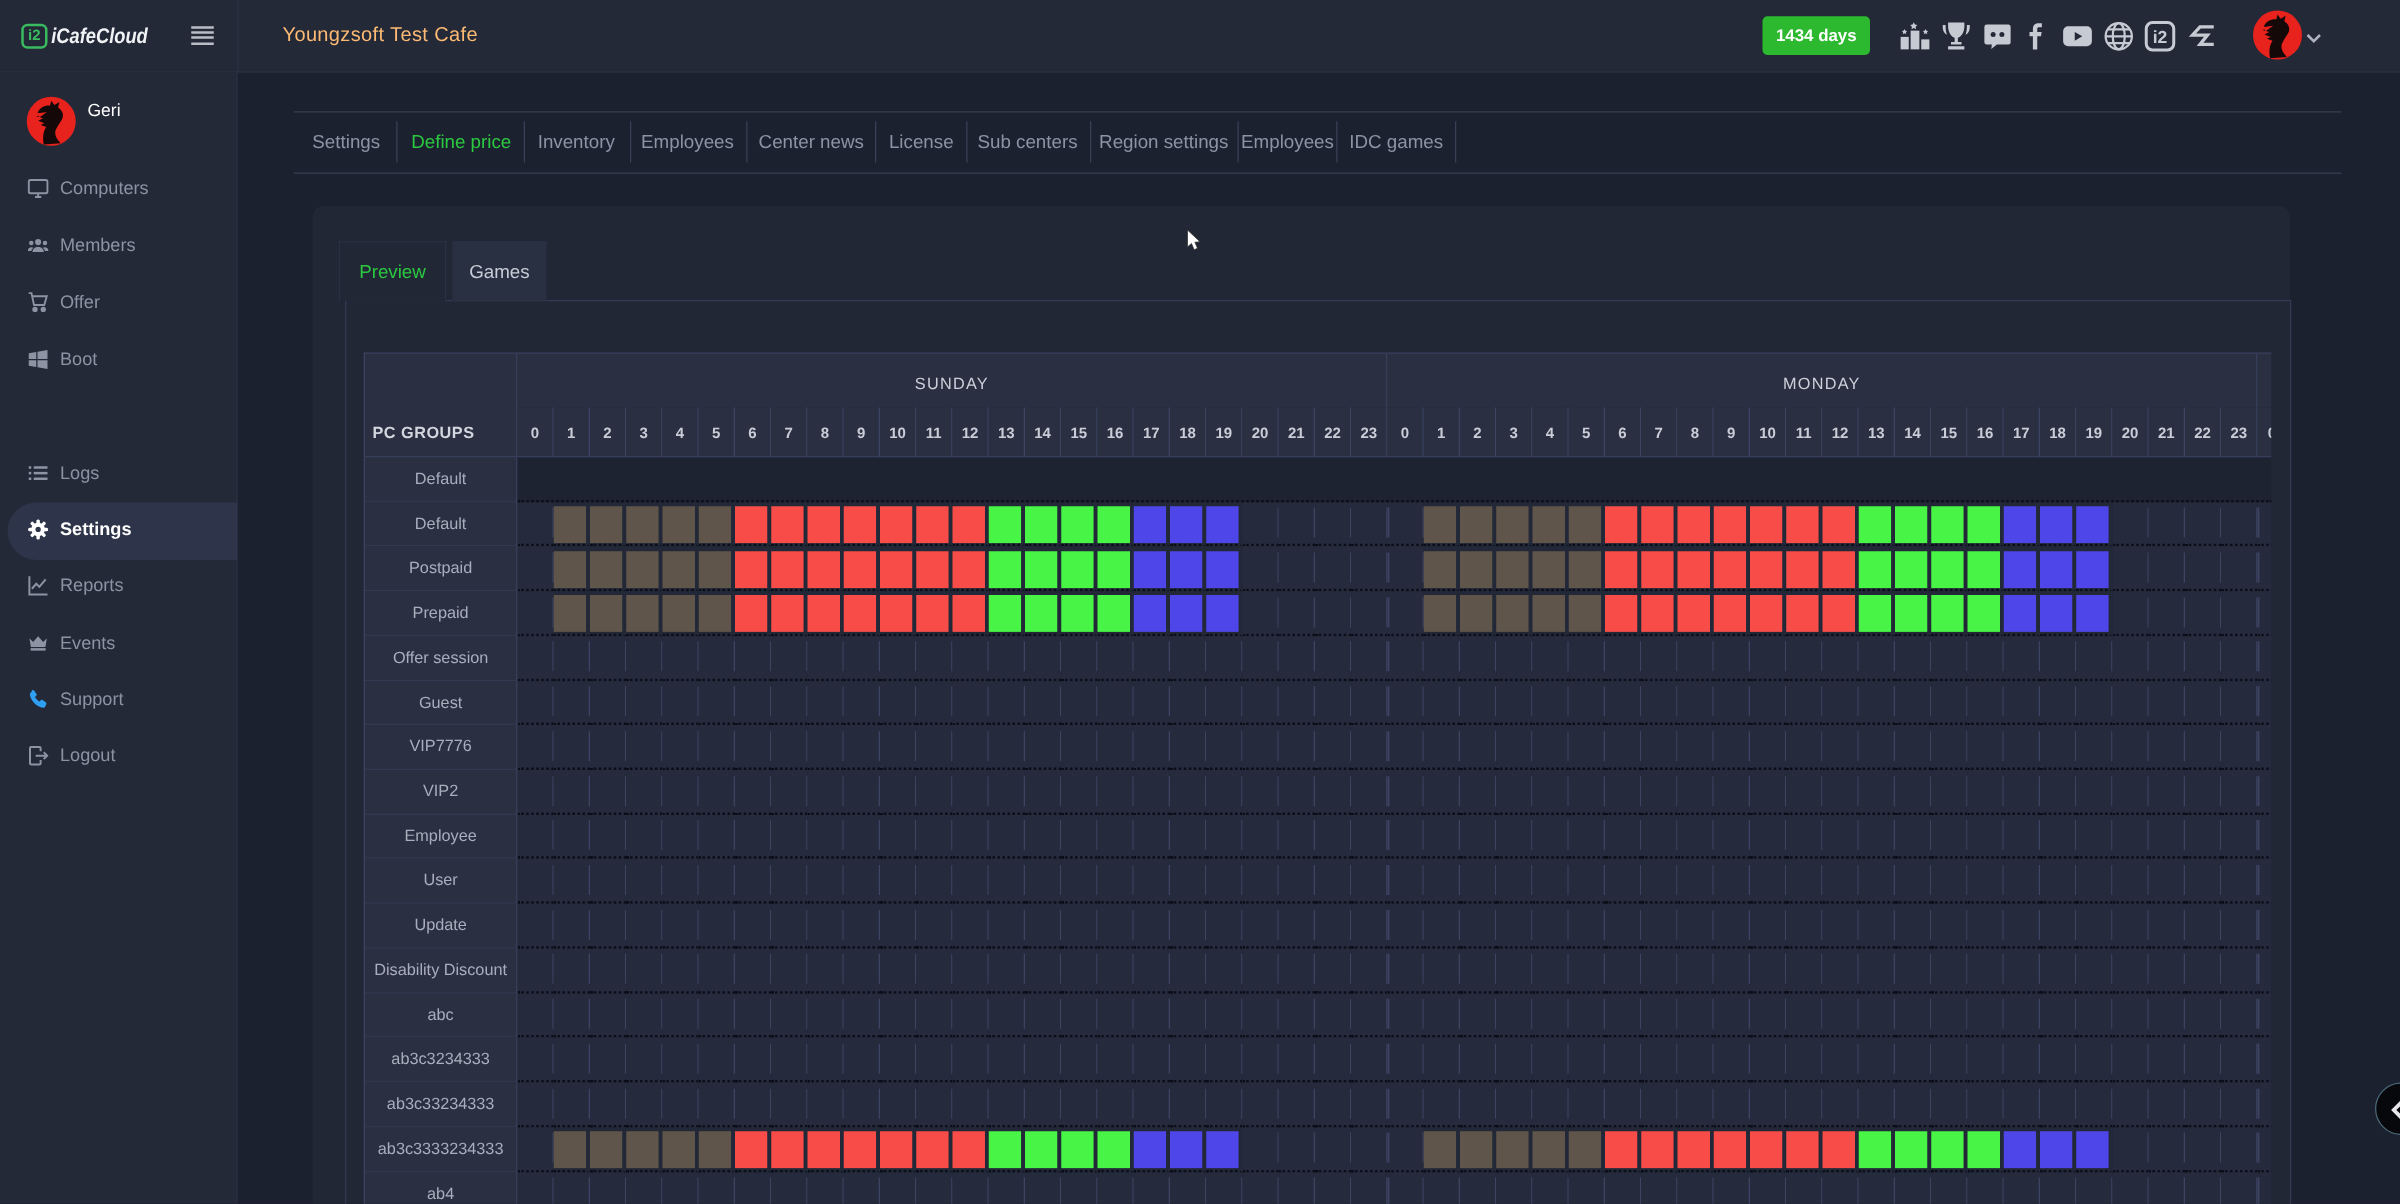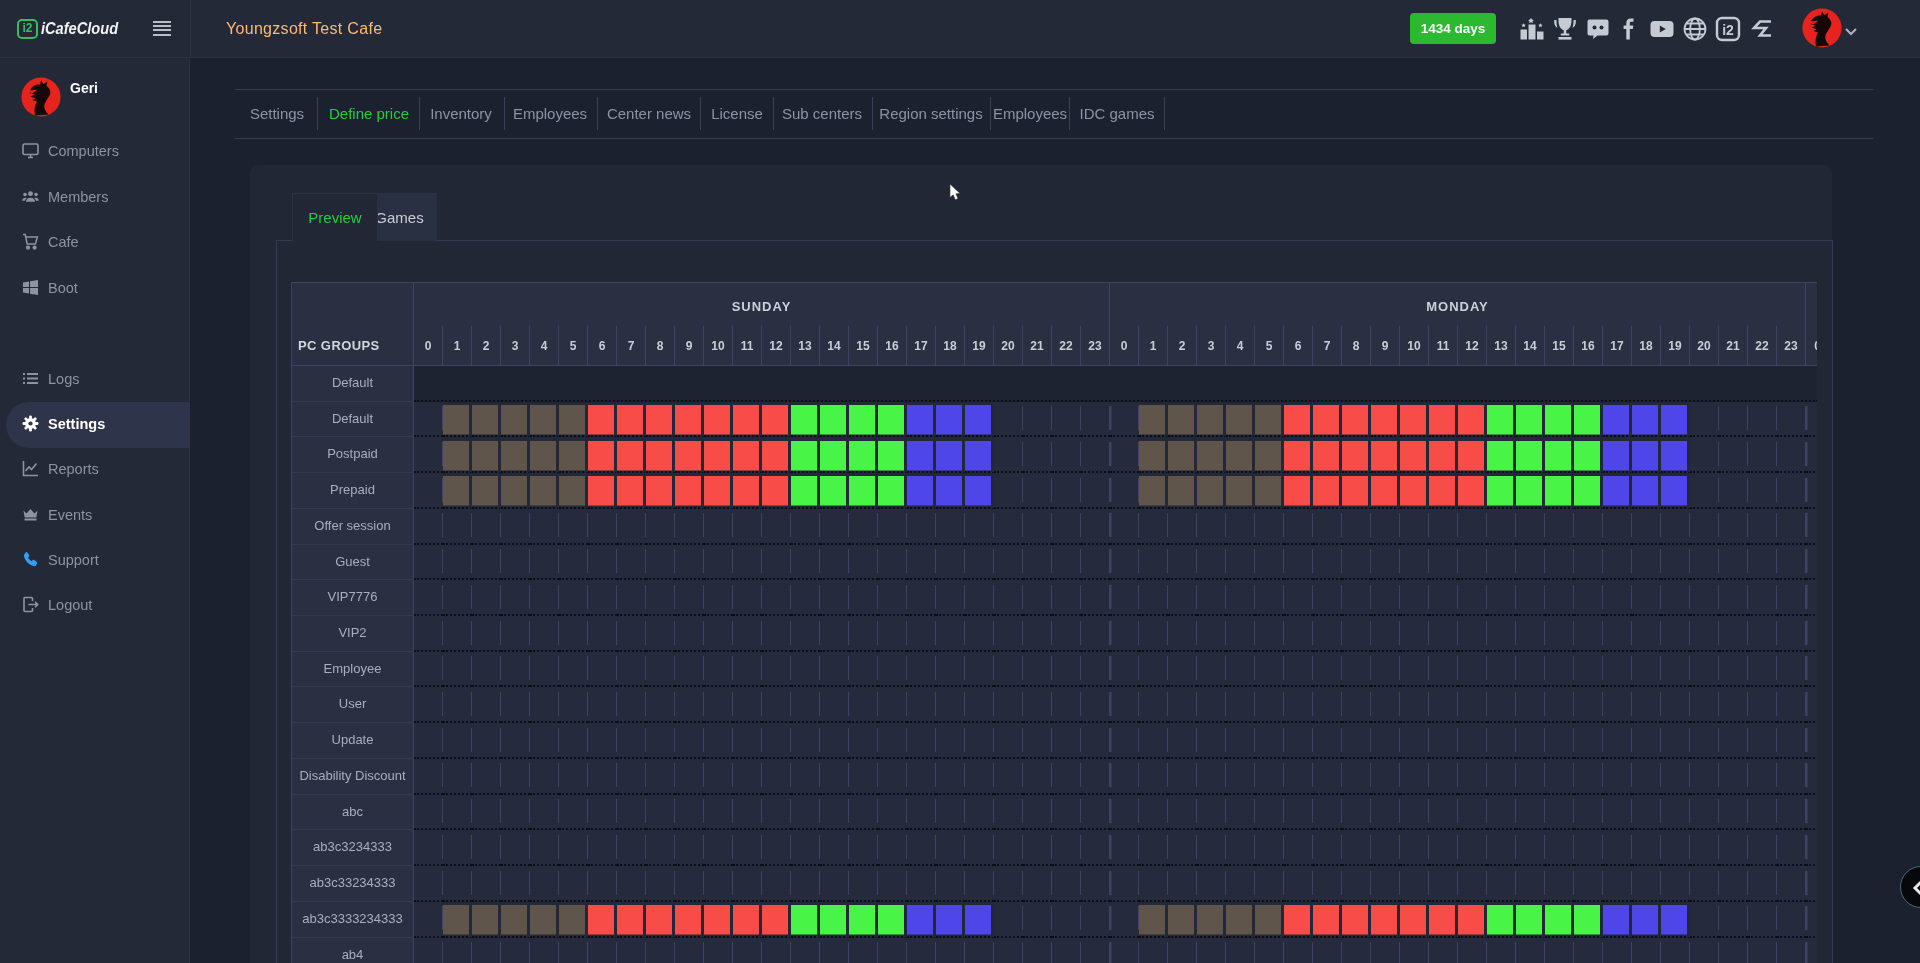--- a/index.html
+++ b/index.html
@@ -18,53 +18,53 @@
 #daysBtn{position:absolute;left:1410px;top:13px;width:86px;height:31px;background:#2cb92f;
   border-radius:4px;color:#fff;font-size:13.5px;font-weight:bold;text-align:center;line-height:31px}
 .hico{position:absolute;top:16px;width:26px;height:26px;color:#c6cad3}
 .hico svg{width:100%;height:100%}
 #avatarTop{position:absolute;left:1802px;top:8px;width:40px;height:40px}
 #chev{position:absolute;left:1844px;top:22px}
 
 #side{position:absolute;left:0;top:58px;width:190px;height:905px;background:#232937;
   border-right:1px solid #2b3143}
 #sideAv{position:absolute;left:21px;top:19px;width:40px;height:40px}
-#geri{position:absolute;left:70px;top:22px;font-size:14px;font-weight:bold;color:#fff}
+#geri{position:absolute;left:70px;top:22px;font-size:14px;font-weight:normal;color:#fff}
 .nav{position:absolute;left:0;width:190px;height:44px;color:#8d93a3;font-size:14.5px}
 .nav .ic{position:absolute;left:22px;top:13px;width:17px;height:17px}
 .nav .ic svg{width:100%;height:100%}
 .nav .tx{position:absolute;left:48px;top:13.5px}
 #pill{position:absolute;left:6px;top:344px;width:184px;height:46px;background:#2e3449;
   border-radius:23px 0 0 23px}
 .nav.on{color:#fff;font-weight:bold}
 
 #tabbar{position:absolute;left:235px;top:89px;width:1638px;height:50px;
   border-top:1px solid #383e52;border-bottom:1px solid #383e52}
 .tab{position:absolute;top:89px;height:50px;line-height:50px;font-size:15px;color:#8d93a4;
   text-align:center;white-space:nowrap}
 .tab.green{color:#2bc93f}
 .tsep{position:absolute;top:97px;width:1px;height:33px;background:#3a4055}
 
 #card{position:absolute;left:250px;top:165px;width:1582px;height:840px;background:#212735;
   border-radius:8px}
 #pane{position:absolute;left:26px;top:75px;width:1557px;height:760px;border:1px solid #333a54}
 .mtab{position:absolute;top:28px;height:48px;border:1px solid #2b3144;text-align:center;
   line-height:47px;font-size:15px}
-#mtab1{left:42px;width:86px;color:#2bc93f;background:#212735;border-bottom:none;z-index:2}
+#mtab1{left:21px;width:86px;color:#2bc93f;background:#212735;border-bottom:none;z-index:2}
 #mtab2{left:112px;width:75px;color:#c9cdd7;background:#293042}
 
 #tbl{position:absolute;left:41px;top:117px;width:1526px;height:688px;overflow:hidden;
   border-left:1px solid #3d4363;border-top:1px solid #3d4363}
 #thead{display:flex}
 #pcg{width:122px;height:83px;background:#2a3042;border-right:1px solid #3d4363;
   border-bottom:1px solid #3d4363;color:#d3d6de;font-weight:bold;font-size:13px;
   text-align:left;padding:55px 0 0 6px;letter-spacing:.4px;flex:none}
 .dayrow{display:flex;height:43px}
 .day{height:43px;background:#2a3042;border-right:1px solid #3d4363;
-  color:#ccd0da;font-weight:bold;font-size:13px;text-align:center;line-height:47px;
+  color:#ccd0da;font-weight:normal;font-size:13px;text-align:center;line-height:47px;
   letter-spacing:1px;flex:none}
 .hrow{display:flex;height:40px}
 .h{width:29px;height:40px;background:#2a3042;border-right:1px solid #3d4363;
   border-bottom:1px solid #3d4363;color:#c9cdd7;font-weight:bold;font-size:12px;
   text-align:center;line-height:40px;flex:none}
 .tr{display:flex;height:35.72px}
 .lb{width:122px;height:35.72px;background:#2a3042;border-right:1px solid #3d4363;
   border-bottom:1px solid #333950;color:#a9aebc;font-size:13px;text-align:center;
   line-height:34px;flex:none;white-space:nowrap}
 .td{width:29px;height:35.72px;background-color:#252b3c;
@@ -166,21 +166,21 @@
           <path d="M17.8 12.6c0-2-1.4-3.3-3.2-3.3-.6 0-1.2.15-1.7.4 1 .8 1.7 1.8 1.9 2.9z"></path>
         </svg></span>
       <span class="tx">Members</span>
     </div>
     <div class="nav" style="top:162px">
       <span class="ic"><svg viewBox="0 0 17 17" fill="none" stroke="#8d93a3" stroke-width="1.5">
           <path d="M1 1.5h2.2l2 9.5h8.2l2-7H4"></path>
           <circle cx="6" cy="14.6" r="1.4" fill="#8d93a3"></circle>
           <circle cx="12.6" cy="14.6" r="1.4" fill="#8d93a3"></circle>
         </svg></span>
-      <span class="tx">Cafe</span>
+      <span class="tx">Offer</span>
     </div>
     <div class="nav" style="top:208px">
       <span class="ic"><svg viewBox="0 0 17 17" fill="#8d93a3">
           <path d="M1 3.5l6-1v5.6H1zM8 2.3l8-1.3v7.1H8zM1 9.1h6v5.5l-6-1zM8 9.1h8v7l-8-1.3z"></path>
         </svg></span>
       <span class="tx">Boot</span>
     </div>
     <div class="nav" style="top:299px">
       <span class="ic"><svg viewBox="0 0 17 17" fill="#8d93a3">
           <rect x="1" y="3" width="2" height="2"></rect>

